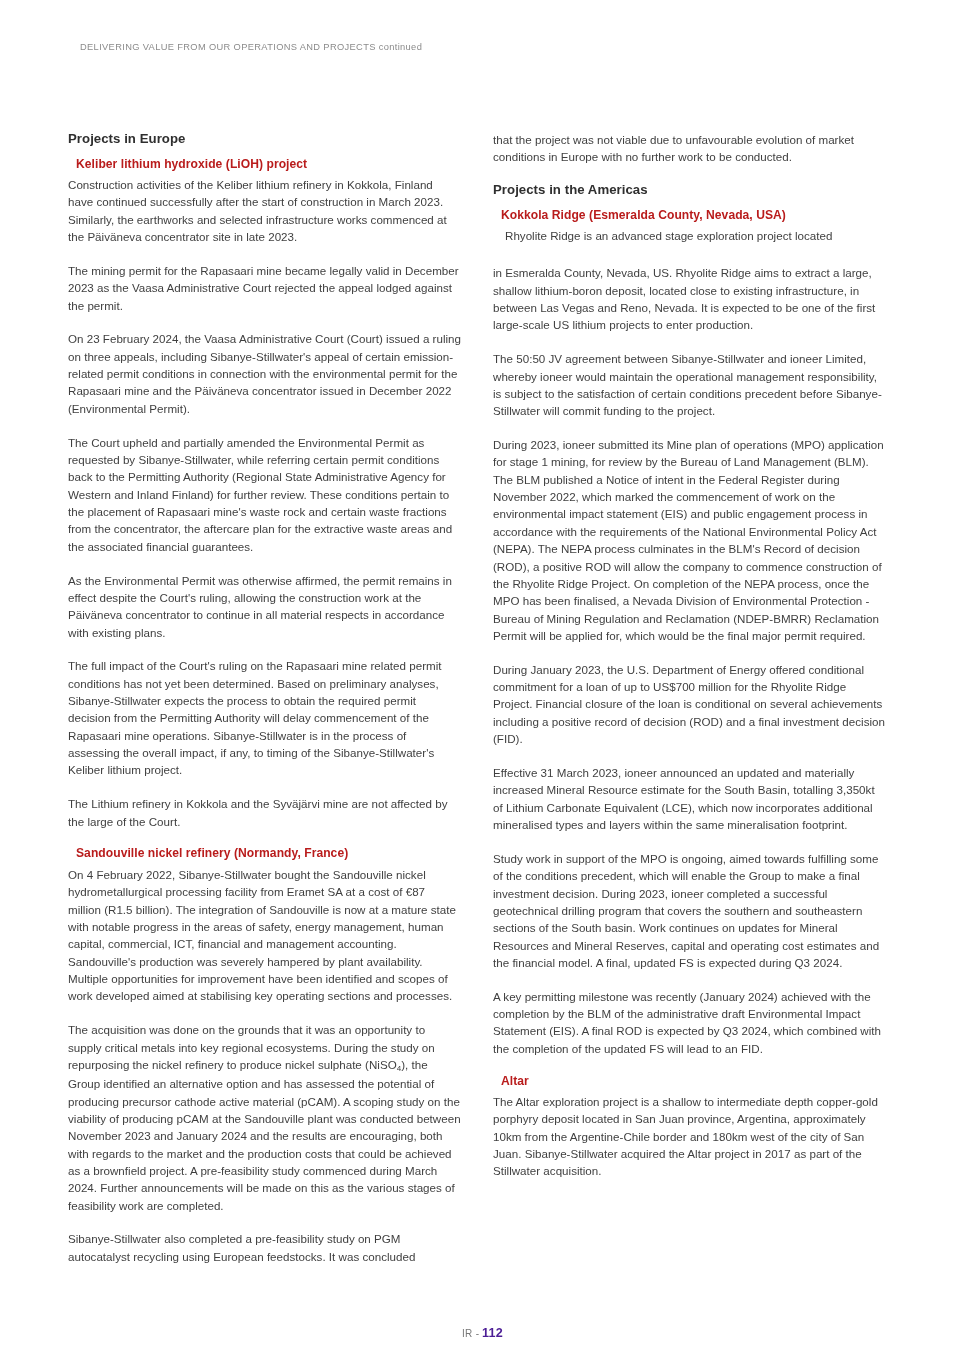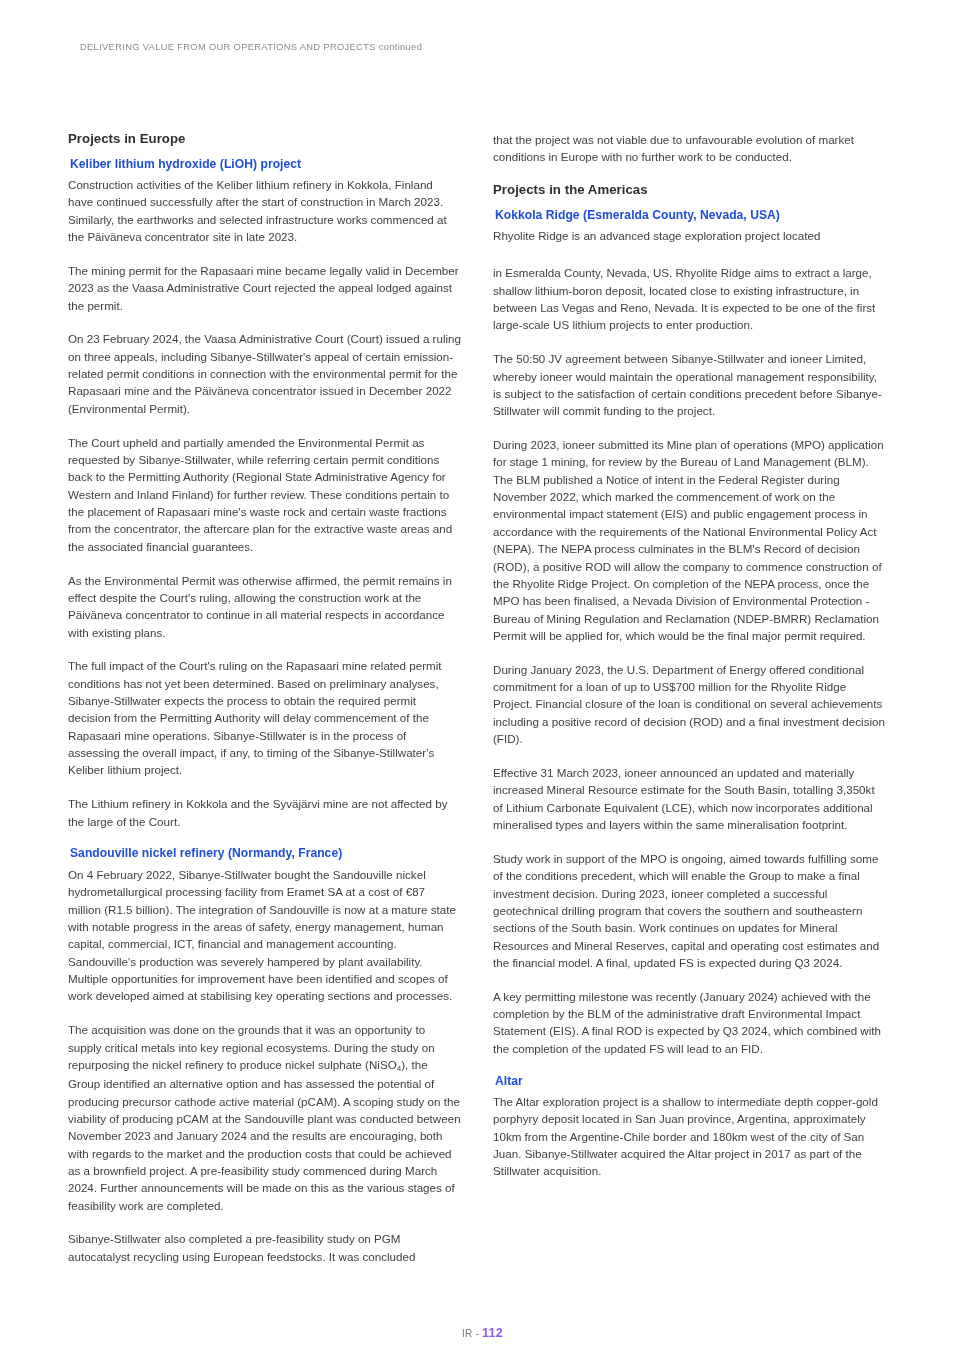--- a/index.html
+++ b/index.html
@@ -45,35 +45,36 @@
     font-size: 13.2px;
     font-weight: bold;
     color: #2f2f2f;
     margin: 0 0 9px 0;
     line-height: 1.25;
     letter-spacing: 0.05px;
   }
   h3.sub-head {
     font-size: 12.1px;
     font-weight: bold;
-    color: #1d4ed8;
-    margin: 0 0 4px 2px;
+    color: #b91c1c;
+    margin: 0 0 4px 8px;
     line-height: 1.28;
     letter-spacing: 0.05px;
   }
   p.body-text {
     font-size: 11.6px;
     line-height: 17.35px;
     color: #3f3f3f;
     margin: 0 0 16.5px 0;
     letter-spacing: 0.01px;
     text-align: left;
   }
   p.body-text.tight {
     margin-bottom: 2.5px;
+    margin-left: 12px;
   }
   p.body-text.last {
     margin-bottom: 0;
   }
   .gap-before-head {
     margin-top: 16.5px;
   }
   .spacer-blank {
     height: 17.35px;
   }
@@ -91,21 +92,21 @@
     text-align: center;
     font-size: 10px;
     white-space: nowrap;
   }
   .footer .ir-label {
     color: #777777;
     font-weight: 400;
     letter-spacing: 0.3px;
   }
   .footer .page-no {
-    color: #8b5cf6;
+    color: #4c1d95;
     font-weight: bold;
     font-size: 12.6px;
     letter-spacing: 0.2px;
   }
 </style>
 </head>
 <body>
 
 <div class="page">
 

